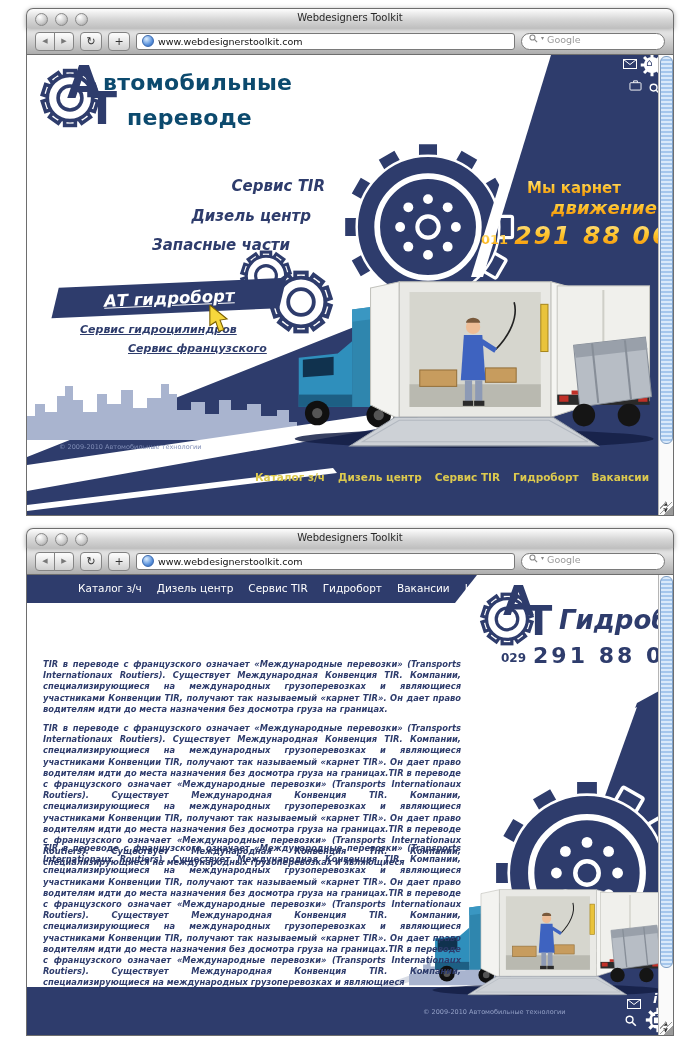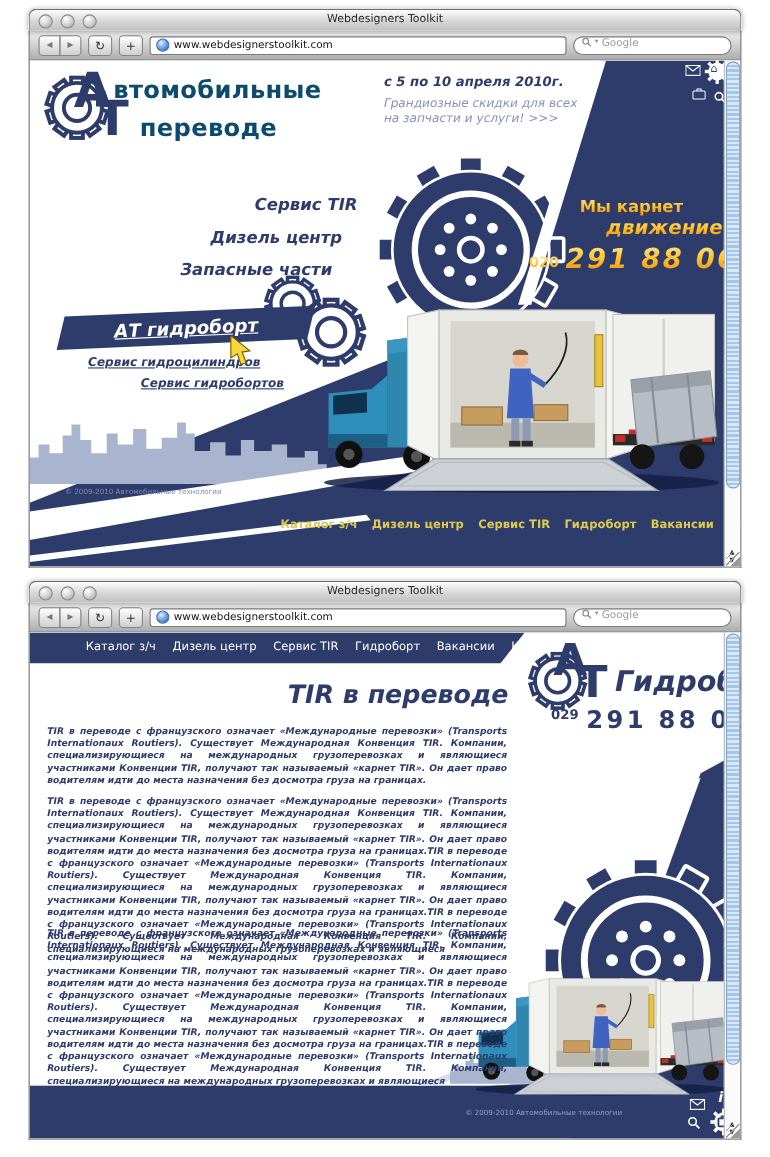--- a/index.html
+++ b/index.html
@@ -64,21 +64,21 @@
   .ynav{display:flex;gap:13px;font-size:10.5px;font-weight:bold;color:#dcc94e;white-space:nowrap;}
   .copy{font-size:6.5px;color:#7f8cb5;white-space:nowrap;}
   .wicon{position:absolute;z-index:4;}
   
   .wnav{display:flex;gap:15px;font-size:10.5px;color:#fff;white-space:nowrap;}
   .h2head{font-size:23px;font-weight:bold;font-style:italic;color:#2e3c6c;white-space:nowrap;}
   .para{position:absolute;left:16px;width:418px;font-size:8.3px;line-height:11.2px;
     font-weight:bold;font-style:italic;color:#2e3c6c;text-align:justify;z-index:3;}
   .logo2-big{font-size:40px;font-weight:bold;color:#2e3c6c;line-height:1;}
   .logo2-name{font-size:26px;font-weight:bold;font-style:italic;color:#2e3c6c;}
-  .phone2{display:flex;gap:7px;color:#2e3c6c;}
+  .phone2{display:flex;align-items:flex-end;gap:7px;color:#2e3c6c;}
   .p2prefix{font-size:12px;font-weight:bold;padding-bottom:3px;}
   .p2num{font-size:22px;font-weight:bold;letter-spacing:3px;white-space:nowrap;}
   .copy2{font-size:6.5px;color:#93a0c6;white-space:nowrap;}
   .iinfo{font-size:13px;font-weight:bold;font-style:italic;color:#fff;}
 </style>
 </head>
 <body>
 
 <div class="win" style="top:8px">
   <div class="titlebar">
@@ -231,25 +231,20 @@
       <div class="abs" style="left:12px;top:6px;width:230px;height:92px">
         <svg style="position:absolute;left:0;top:6px" width="62" height="62" viewBox="-52 -52 104 104">
             <use href="#gearOutline"></use>
           </svg>
         <span class="logo-big" style="position:absolute;left:28px;top:0">А</span>
         <span class="logo-word" style="position:absolute;left:64px;top:9px">втомобильные</span>
         <span class="logo-big" style="position:absolute;left:48px;top:26px">Т</span>
         <span class="logo-word" style="position:absolute;left:88px;top:44px">переводе</span>
       </div>
 
-      <div class="abs" style="left:322px;top:12px;width:190px">
-        <div class="promo-date">с 5 по 10 апреля 2010г.</div>
-        <div class="promo-line" style="margin-top:6px">Грандиозные скидки для всех</div>
-        <div class="promo-line">на запчасти и услуги! &gt;&gt;&gt;</div>
-      </div>
 
       <svg class="wicon" style="left:596px;top:4px" width="14" height="10" viewBox="0 0 14 10">
           <rect x="0.5" y="0.5" width="13" height="9" fill="none" stroke="#fff"></rect>
           <path d="M0.5,0.5 L7,5.5 L13.5,0.5" fill="none" stroke="#fff"></path>
         </svg>
       <div class="wicon" style="left:613px;top:-2px;width:24px;height:24px">
         <svg width="24" height="24" viewBox="0 0 16 16">
             <g fill="#fff">
               <rect x="7" y="0.5" width="2" height="15"></rect>
               <rect x="7" y="0.5" width="2" height="15" transform="rotate(45 8 8)"></rect>
@@ -264,35 +259,35 @@
           <rect x="1" y="4" width="12" height="8" rx="1" fill="none" stroke="#fff"></rect>
           <path d="M5,4 V2 H9 V4" fill="none" stroke="#fff"></path>
         </svg>
       <svg class="wicon" style="left:622px;top:28px" width="12" height="12" viewBox="0 0 12 12">
           <circle cx="4.6" cy="4.6" r="3.4" fill="none" stroke="#fff" stroke-width="1.4"></circle>
           <line x1="7.2" y1="7.2" x2="10.8" y2="10.8" stroke="#fff" stroke-width="1.6"></line>
         </svg>
 
       <div class="abs menu-item" style="right:334px;top:122px">Сервис TIR</div>
       <div class="abs menu-item" style="right:348px;top:152px">Дизель центр</div>
-      <div class="abs menu-item" style="right:357px;top:181px">Запасные части</div>
+      <div class="abs menu-item" style="right:369px;top:181px">Запасные части</div>
 
       <div class="abs banner">
         <span>АТ гидроборт</span>
       </div>
       <svg class="abs" style="left:182px;top:250px;z-index:4" width="20" height="28" viewBox="0 0 17 26">
           <use href="#cursorArrow" fill="#f6d73c" stroke="#7a5f00"></use>
         </svg>
       <div class="abs sublink" style="left:53px;top:268px">Сервис гидроцилиндров</div>
-      <div class="abs sublink" style="left:101px;top:287px">Сервис гидробортов</div>
+      <div class="abs sublink" style="left:101px;top:287px">Сервис французского</div>
 
       <div class="abs slog1 grad" style="left:500px;top:124px">Мы карнет</div>
       <div class="abs slog2 grad" style="left:524px;top:142px">движение!</div>
       <div class="abs phone1" style="left:454px;top:166px">
-        <span class="pprefix grad">020</span>
+        <span class="pprefix grad">011</span>
         <span class="pnum grad">291 88 06</span>
       </div>
 
       <div class="abs ynav" style="left:228px;top:416px;z-index:4">
         <span>Каталог з/ч</span>
         <span>Дизель центр</span>
         <span>Сервис TIR</span>
         <span>Гидроборт</span>
         <span>Вакансии</span>
         <span>Контакты</span>
@@ -372,21 +367,20 @@
           </svg>
         <span class="logo2-big" style="position:absolute;left:28px;top:2px">А</span>
         <span class="logo2-big" style="position:absolute;left:50px;top:22px">Т</span>
         <span class="logo2-name" style="position:absolute;left:84px;top:26px">Гидроборт</span>
         <div class="phone2" style="position:absolute;left:26px;top:64px">
           <span class="p2prefix">029</span>
           <span class="p2num">291 88 06</span>
         </div>
       </div>
 
-      <div class="abs h2head" style="left:230px;top:44px;width:210px;text-align:center">TIR в переводе</div>
       <div class="para" style="top:84px">TIR в переводе с французского означает «Международные перевозки» (Transports Internationaux Routiers). Существует Международная Конвенция TIR. Компании, специализирующиеся на международных грузоперевозках и являющиеся участниками Конвенции TIR, получают так называемый «карнет TIR». Он дает право водителям идти до места назначения без досмотра груза на границах.</div>
       <div class="para" style="top:148px">TIR в переводе с французского означает «Международные перевозки» (Transports Internationaux Routiers). Существует Международная Конвенция TIR. Компании, специализирующиеся на международных грузоперевозках и являющиеся участниками Конвенции TIR, получают так называемый «карнет TIR». Он дает право водителям идти до места назначения без досмотра груза на границах.TIR в переводе с французского означает «Международные перевозки» (Transports Internationaux Routiers). Существует Международная Конвенция TIR. Компании, специализирующиеся на международных грузоперевозках и являющиеся участниками Конвенции TIR, получают так называемый «карнет TIR». Он дает право водителям идти до места назначения без досмотра груза на границах.TIR в переводе с французского означает «Международные перевозки» (Transports Internationaux Routiers). Существует Международная Конвенция TIR. Компании, специализирующиеся на международных грузоперевозках и являющиеся</div>
       <div class="para" style="top:268px">TIR в переводе с французского означает «Международные перевозки» (Transports Internationaux Routiers). Существует Международная Конвенция TIR. Компании, специализирующиеся на международных грузоперевозках и являющиеся участниками Конвенции TIR, получают так называемый «карнет TIR». Он дает право водителям идти до места назначения без досмотра груза на границах.TIR в переводе с французского означает «Международные перевозки» (Transports Internationaux Routiers). Существует Международная Конвенция TIR. Компании, специализирующиеся на международных грузоперевозках и являющиеся участниками Конвенции TIR, получают так называемый «карнет TIR». Он дает право водителям идти до места назначения без досмотра груза на границах.TIR в переводе с французского означает «Международные перевозки» (Transports Internationaux Routiers). Существует Международная Конвенция TIR. Компании, специализирующиеся на международных грузоперевозках и являющиеся</div>
 
       <div class="abs copy2" style="left:396px;top:433px;z-index:5">© 2009-2010 Автомобильные технологии</div>
       <svg class="wicon" style="left:600px;top:424px;z-index:5" width="14" height="10" viewBox="0 0 14 10">
           <rect x="0.5" y="0.5" width="13" height="9" fill="none" stroke="#fff"></rect>
           <path d="M0.5,0.5 L7,5.5 L13.5,0.5" fill="none" stroke="#fff"></path>
         </svg>
       <span class="abs iinfo" style="left:626px;top:416px;z-index:5">i</span>

